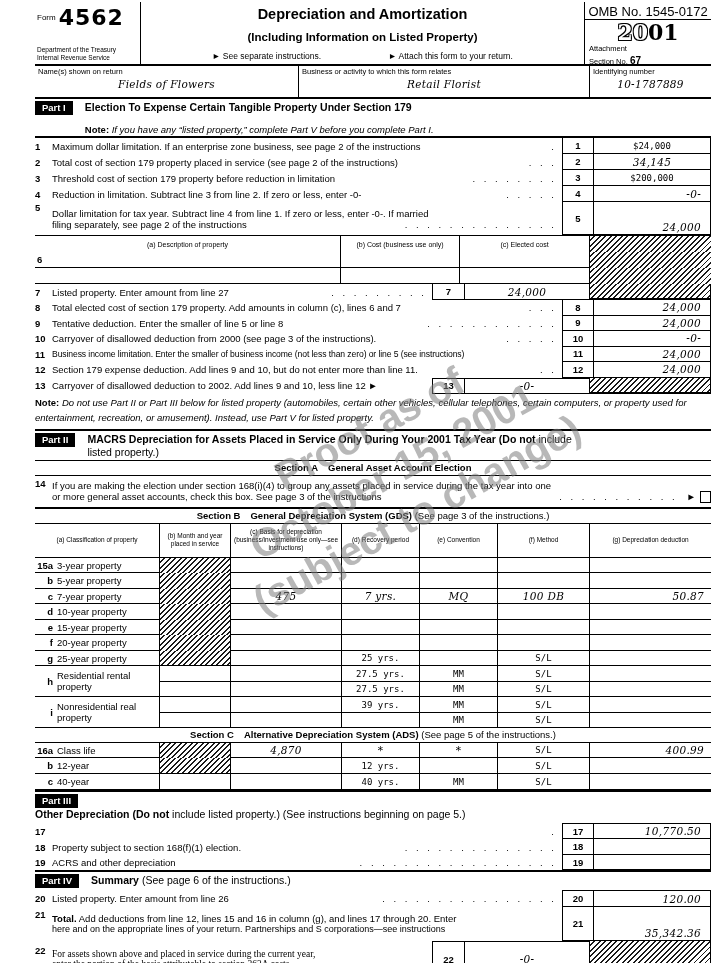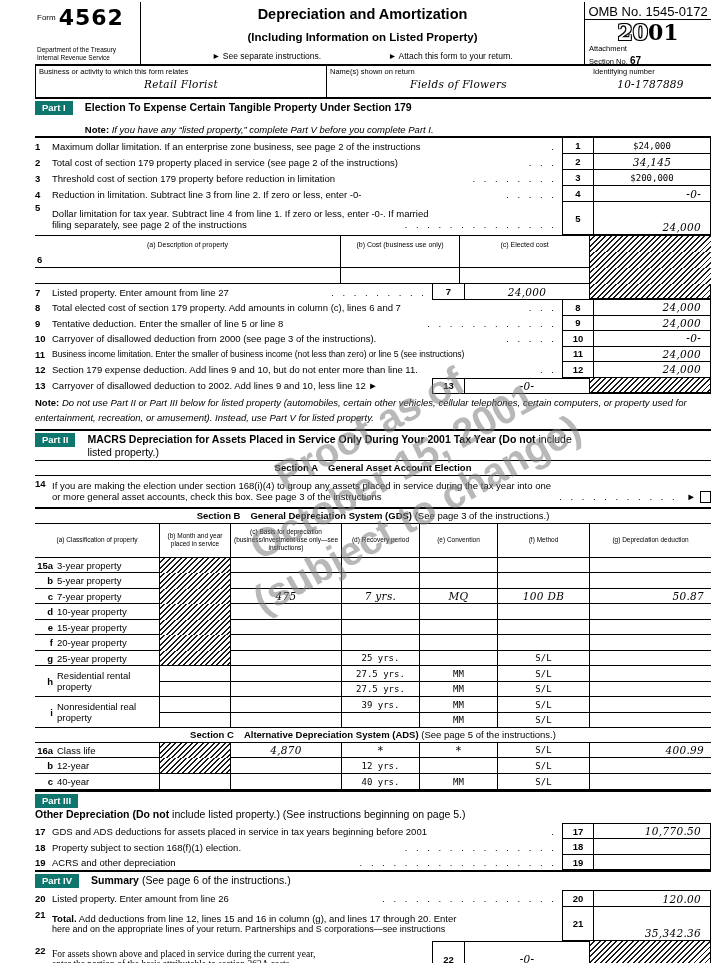--- a/index.html
+++ b/index.html
@@ -36,21 +36,21 @@
   .idcell{padding:1px 3px;font-size:7.5px;display:flex;flex-direction:column;}
   .idcell .val{text-align:center;margin-top:2px;}
   .id1{width:263px;}
   .id2{width:292px;border-left:1.5px solid #000;border-right:1.5px solid #000;}
   .id3{flex:1;}
   
   .partbar{display:flex;align-items:flex-start;padding:2px 0 1px;}
   .bt{border-top:2px solid #000;}
   .bb1{border-bottom:1.5px solid #000;}
   .bb2{border-bottom:2px solid #000;}
-  .partbox{background:#0f766e;color:#fff;font-weight:bold;font-size:9.5px;padding:1px 7px 2px;margin-right:12px;white-space:nowrap;flex:none;}
+  .partbox{background:#000000;color:#fff;font-weight:bold;font-size:9.5px;padding:1px 7px 2px;margin-right:12px;white-space:nowrap;flex:none;}
   .ph{font-weight:bold;font-size:10.5px;line-height:1.25;}
   .ph .norm{font-weight:normal;}
   .pnote{font-size:9.5px;margin-top:10px;}
   
   .pline{display:flex;align-items:center;}
   .h16{height:16px;} .h15{height:15.5px;} .h17{height:16.5px;} .h33{height:33px;} .h34{height:34px;} .h39{height:39px;}
   .ln{width:17px;font-weight:bold;flex:none;}
   .lt{flex:none;padding-right:5px;white-space:nowrap;}
   .ldots{flex:1;min-width:0;overflow:hidden;white-space:nowrap;text-align:right;padding-right:5px;letter-spacing:3px;}
   .nbox{width:32px;flex:none;align-self:stretch;border-left:1.5px solid #000;border-right:1px solid #000;border-bottom:1px solid #000;font-weight:bold;display:flex;align-items:center;justify-content:center;}
@@ -143,27 +143,27 @@
         <div class="omb">OMB No. 1545-0172</div>
         <div class="year"><span class="outline2">20</span><span>01</span></div>
         <div class="attach">
           <div>Attachment</div>
           <div><span>Section No.</span> <span class="seqnum">67</span></div>
         </div>
       </div>
     </div>
 
     <div class="idrow">
+      <div class="idcell id1">
+        <span>Name(s) shown on return</span>
+        <span class="val hw">Fields of Flowers</span>
+      </div>
       <div class="idcell id2">
         <span>Business or activity to which this form relates</span>
         <span class="val hw">Retail Florist</span>
-      </div>
-      <div class="idcell id1">
-        <span>Name(s) shown on return</span>
-        <span class="val hw">Fields of Flowers</span>
       </div>
       <div class="idcell id3">
         <span>Identifying number</span>
         <span class="val hw">10-1787889</span>
       </div>
     </div>
 
     <div class="partbar bb2">
       <span class="partbox">Part I</span>
       <div>
@@ -520,21 +520,20 @@
       </div>
     </div>
 
     <div class="partbar bt" style="padding-bottom:2px;flex-direction:column;">
       <span class="partbox">Part III</span>
       <div class="ph"><span>Other Depreciation (Do not</span> <span class="norm">include listed property.) (See instructions beginning on page 5.)</span></div>
     </div>
 
     <div class="pline h16">
       <span class="ln">17</span>
-      <span class="lt">GDS and ADS deductions for assets placed in service in tax years beginning before 2001</span>
       <span class="ldots">.</span>
       <span class="nbox" style="border-top:1px solid #000;">17</span>
       <span class="vcell hw" style="border-top:1px solid #000;">10,770.50</span>
     </div>
     <div class="pline h15">
       <span class="ln">18</span>
       <span class="lt">Property subject to section 168(f)(1) election.</span>
       <span class="ldots">. . . . . . . . . . . . . .</span>
       <span class="nbox">18</span>
       <span class="vcell hw"></span>

